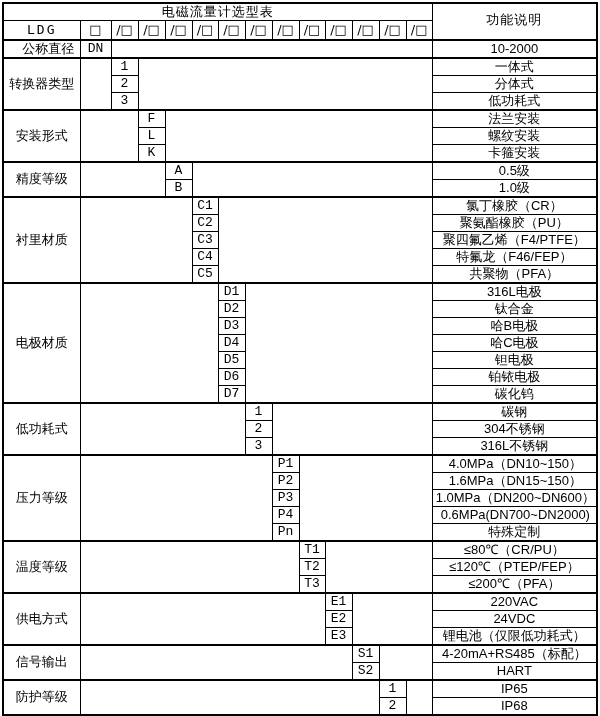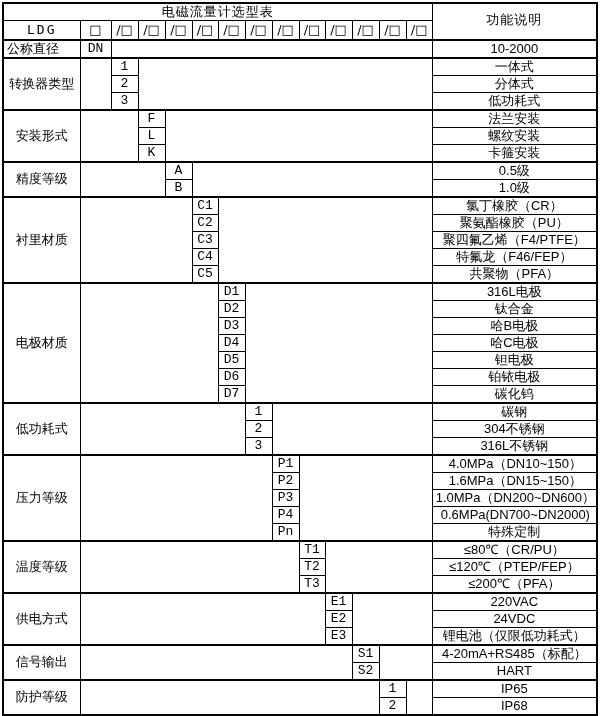--- a/index.html
+++ b/index.html
@@ -19,21 +19,21 @@
     text-align:center;vertical-align:middle;
     font-size:13px;line-height:1.05;
     white-space:nowrap;overflow:hidden;
     height:16px;
   }
   tr.title-row{height:15px;margin-left:19px;}
   tr.ldg-row{height:19px;}
   td.title-cell{font-size:14px;letter-spacing:1px;}
   td.desc-header{border-left:2px solid #000;font-size:13.5px;letter-spacing:1px;font-family:Liberation Mono, monospace;}
   td.cat{font-size:13.5px;}
-  td.cat.left{text-align:left;padding-left:3px;margin-top:24px;}
+  td.cat.left{text-align:center;padding-left:13px;margin-top:24px;}
   td.ldg-label{text-align:left;padding-left:7px;letter-spacing:2px;font-size:13px;font-family:"DejaVu Sans Mono",monospace;}
   td.code{font-size:12.5px;font-family:Liberation Mono, monospace;}
   td.desc{border-left:2px solid #000;font-size:13px;border-radius:9px;}
   td.desc.left{text-align:center;padding-left:2px;}
   td.box-cell{font-size:14px;font-family:"DejaVu Sans",sans-serif;}
   td.empty{border-left:1px solid #000;border-right:1px solid #000;}
   tr.gs td{border-top:2px solid #000;}
 </style>
 </head>
 <body>

